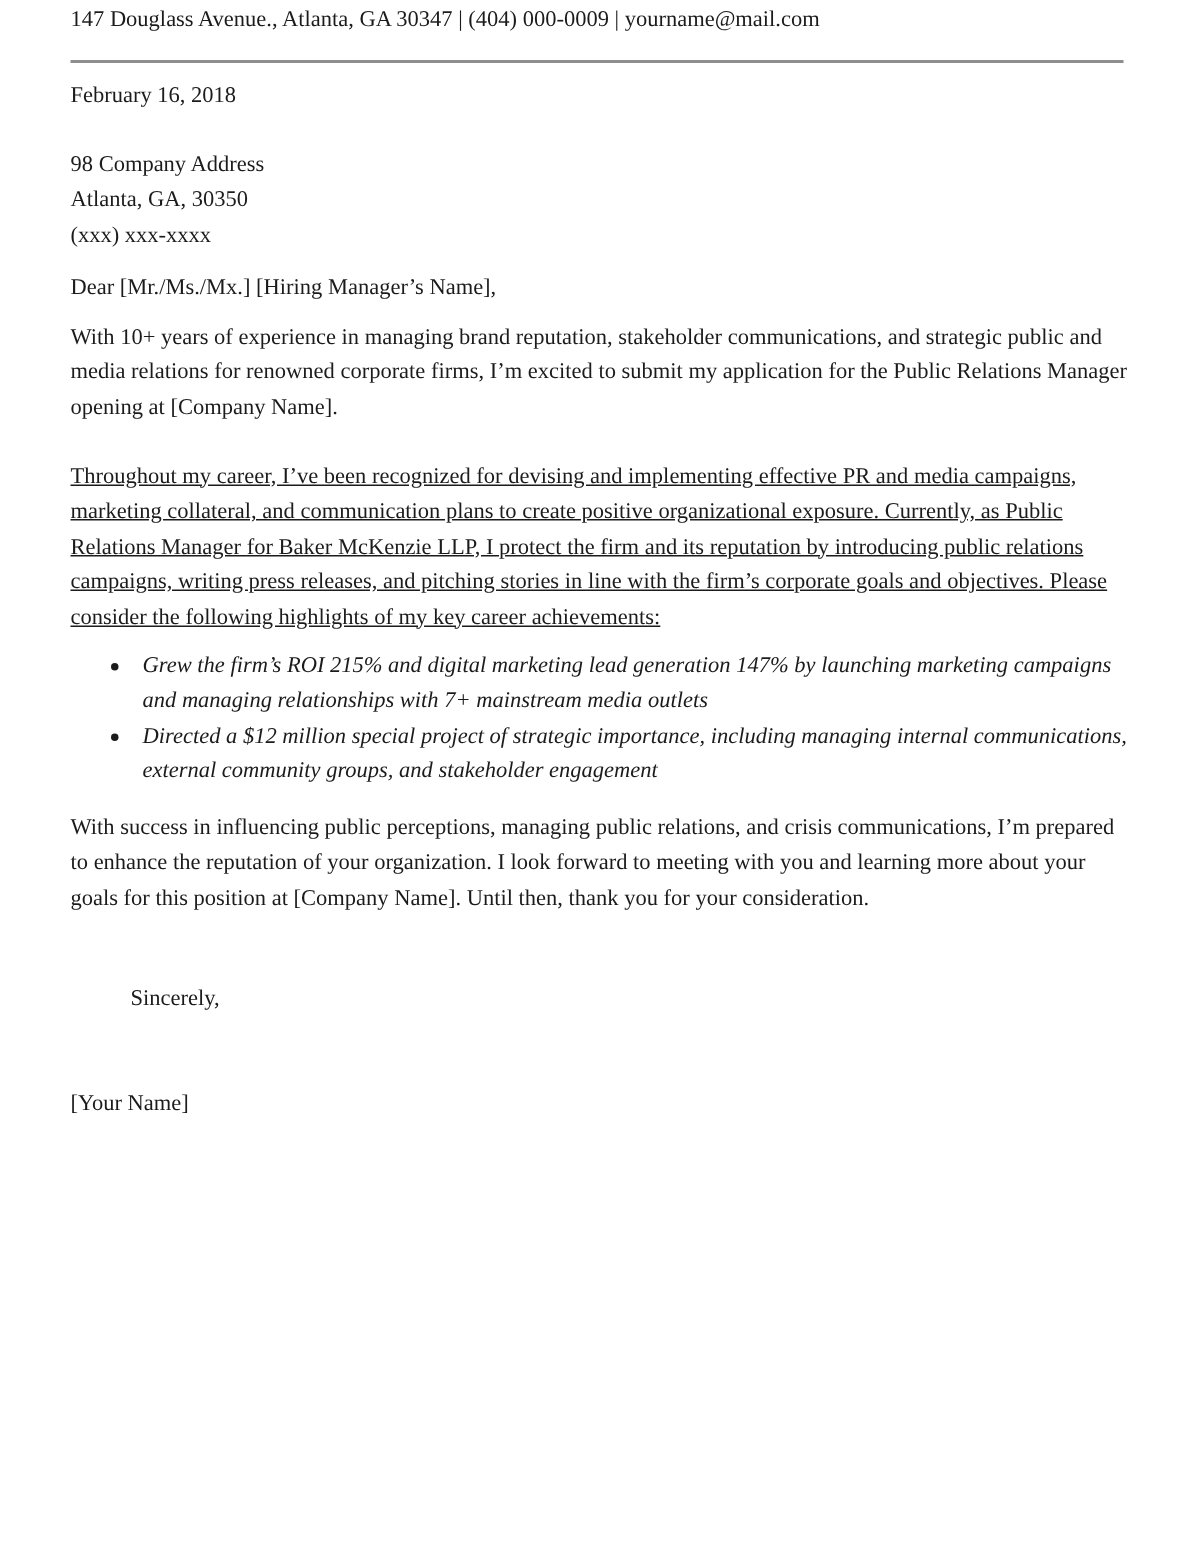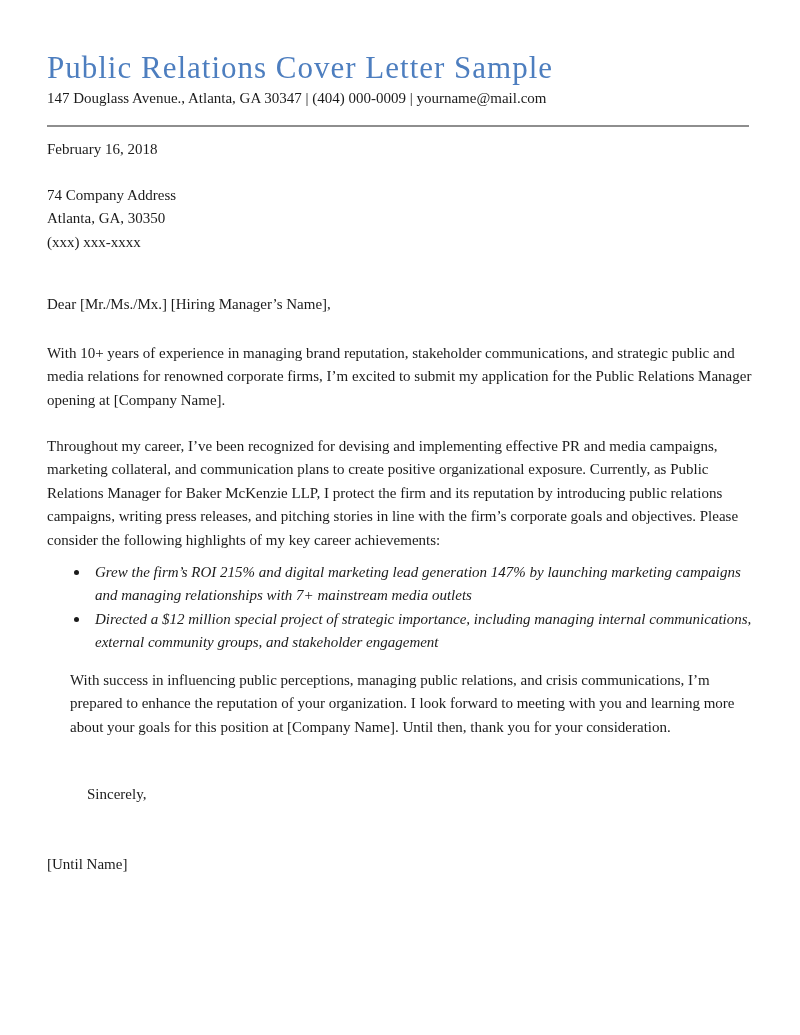--- a/index.html
+++ b/index.html
@@ -34,53 +34,52 @@
   }
   .header-rule {
     border: 0;
     border-top: 2px solid #8e8e8e;
     margin-top: 17px;
     width: 702px;
   }
   .body-text { font-size: 15px; line-height: 23.5px; }
   .date-line      { margin-top: 11px; }
   .recipient      { margin-top: 22px; }
-  .salutation     { margin-top: 39px; }
-  .para-1         { margin-top: 25px; }
-  .para-2         { margin-top: 22.5px; }
+  .salutation     { margin-top: 12px; }
+  .para-1         { margin-top: 9px; }
+  .para-2         { margin-top: 22.5px; text-decoration: underline; }
   .bullet-list    { margin-top: 8.5px; list-style: none; padding-left: 48px; font-style: italic; }
   .bullet-list li { position: relative; }
   .bullet-dot {
     position: absolute;
     left: -21px;
     top: 9px;
     width: 5px;
     height: 5px;
     border-radius: 50%;
     background: #1b1b1b;
   }
-  .closing-para   { margin-top: 14px; margin-left: 23px; }
+  .closing-para   { margin-top: 14px; }
   .signoff        { margin-top: 43.5px; margin-left: 40px; }
   .signature      { margin-top: 46.5px; }
 </style>
 </head>
 <body>
 
 <div class="page">
 
-  <h1 class="doc-title">Public Relations Cover Letter Sample</h1>
 
   <div class="contact-line">147 Douglass Avenue., Atlanta, GA 30347 | (404) 000-0009 | yourname@mail.com</div>
 
   <hr class="header-rule">
 
   <div class="body-text date-line">February 16, 2018</div>
 
   <div class="body-text recipient">
-    <div>74 Company Address</div>
+    <div>98 Company Address</div>
     <div>Atlanta, GA, 30350</div>
     <div>(xxx) xxx-xxxx</div>
   </div>
 
   <div class="body-text salutation">Dear [Mr./Ms./Mx.] [Hiring Manager’s Name],</div>
 
   <p class="body-text para-1">With 10+ years of experience in managing brand reputation, stakeholder communications, and strategic public and media relations for renowned corporate firms, I’m excited to submit my application for the Public Relations Manager opening at [Company Name].</p>
 
   <p class="body-text para-2">Throughout my career, I’ve been recognized for devising and implementing effective PR and media campaigns, marketing collateral, and communication plans to create positive organizational exposure. Currently, as Public Relations Manager for Baker McKenzie LLP, I protect the firm and its reputation by introducing public relations campaigns, writing press releases, and pitching stories in line with the firm’s corporate goals and objectives. Please consider the following highlights of my key career achievements:</p>
 
@@ -92,15 +91,15 @@
     <li>
       <span class="bullet-dot"></span>
       <span>Directed a $12 million special project of strategic importance, including managing internal communications, external community groups, and stakeholder engagement</span>
     </li>
   </ul>
 
   <p class="body-text closing-para">With success in influencing public perceptions, managing public relations, and crisis communications, I’m prepared to enhance the reputation of your organization. I look forward to meeting with you and learning more about your goals for this position at [Company Name]. Until then, thank you for your consideration.</p>
 
   <div class="body-text signoff">Sincerely,</div>
 
-  <div class="body-text signature">[Until Name]</div>
+  <div class="body-text signature">[Your Name]</div>
 
 </div>
 
 </body></html>

